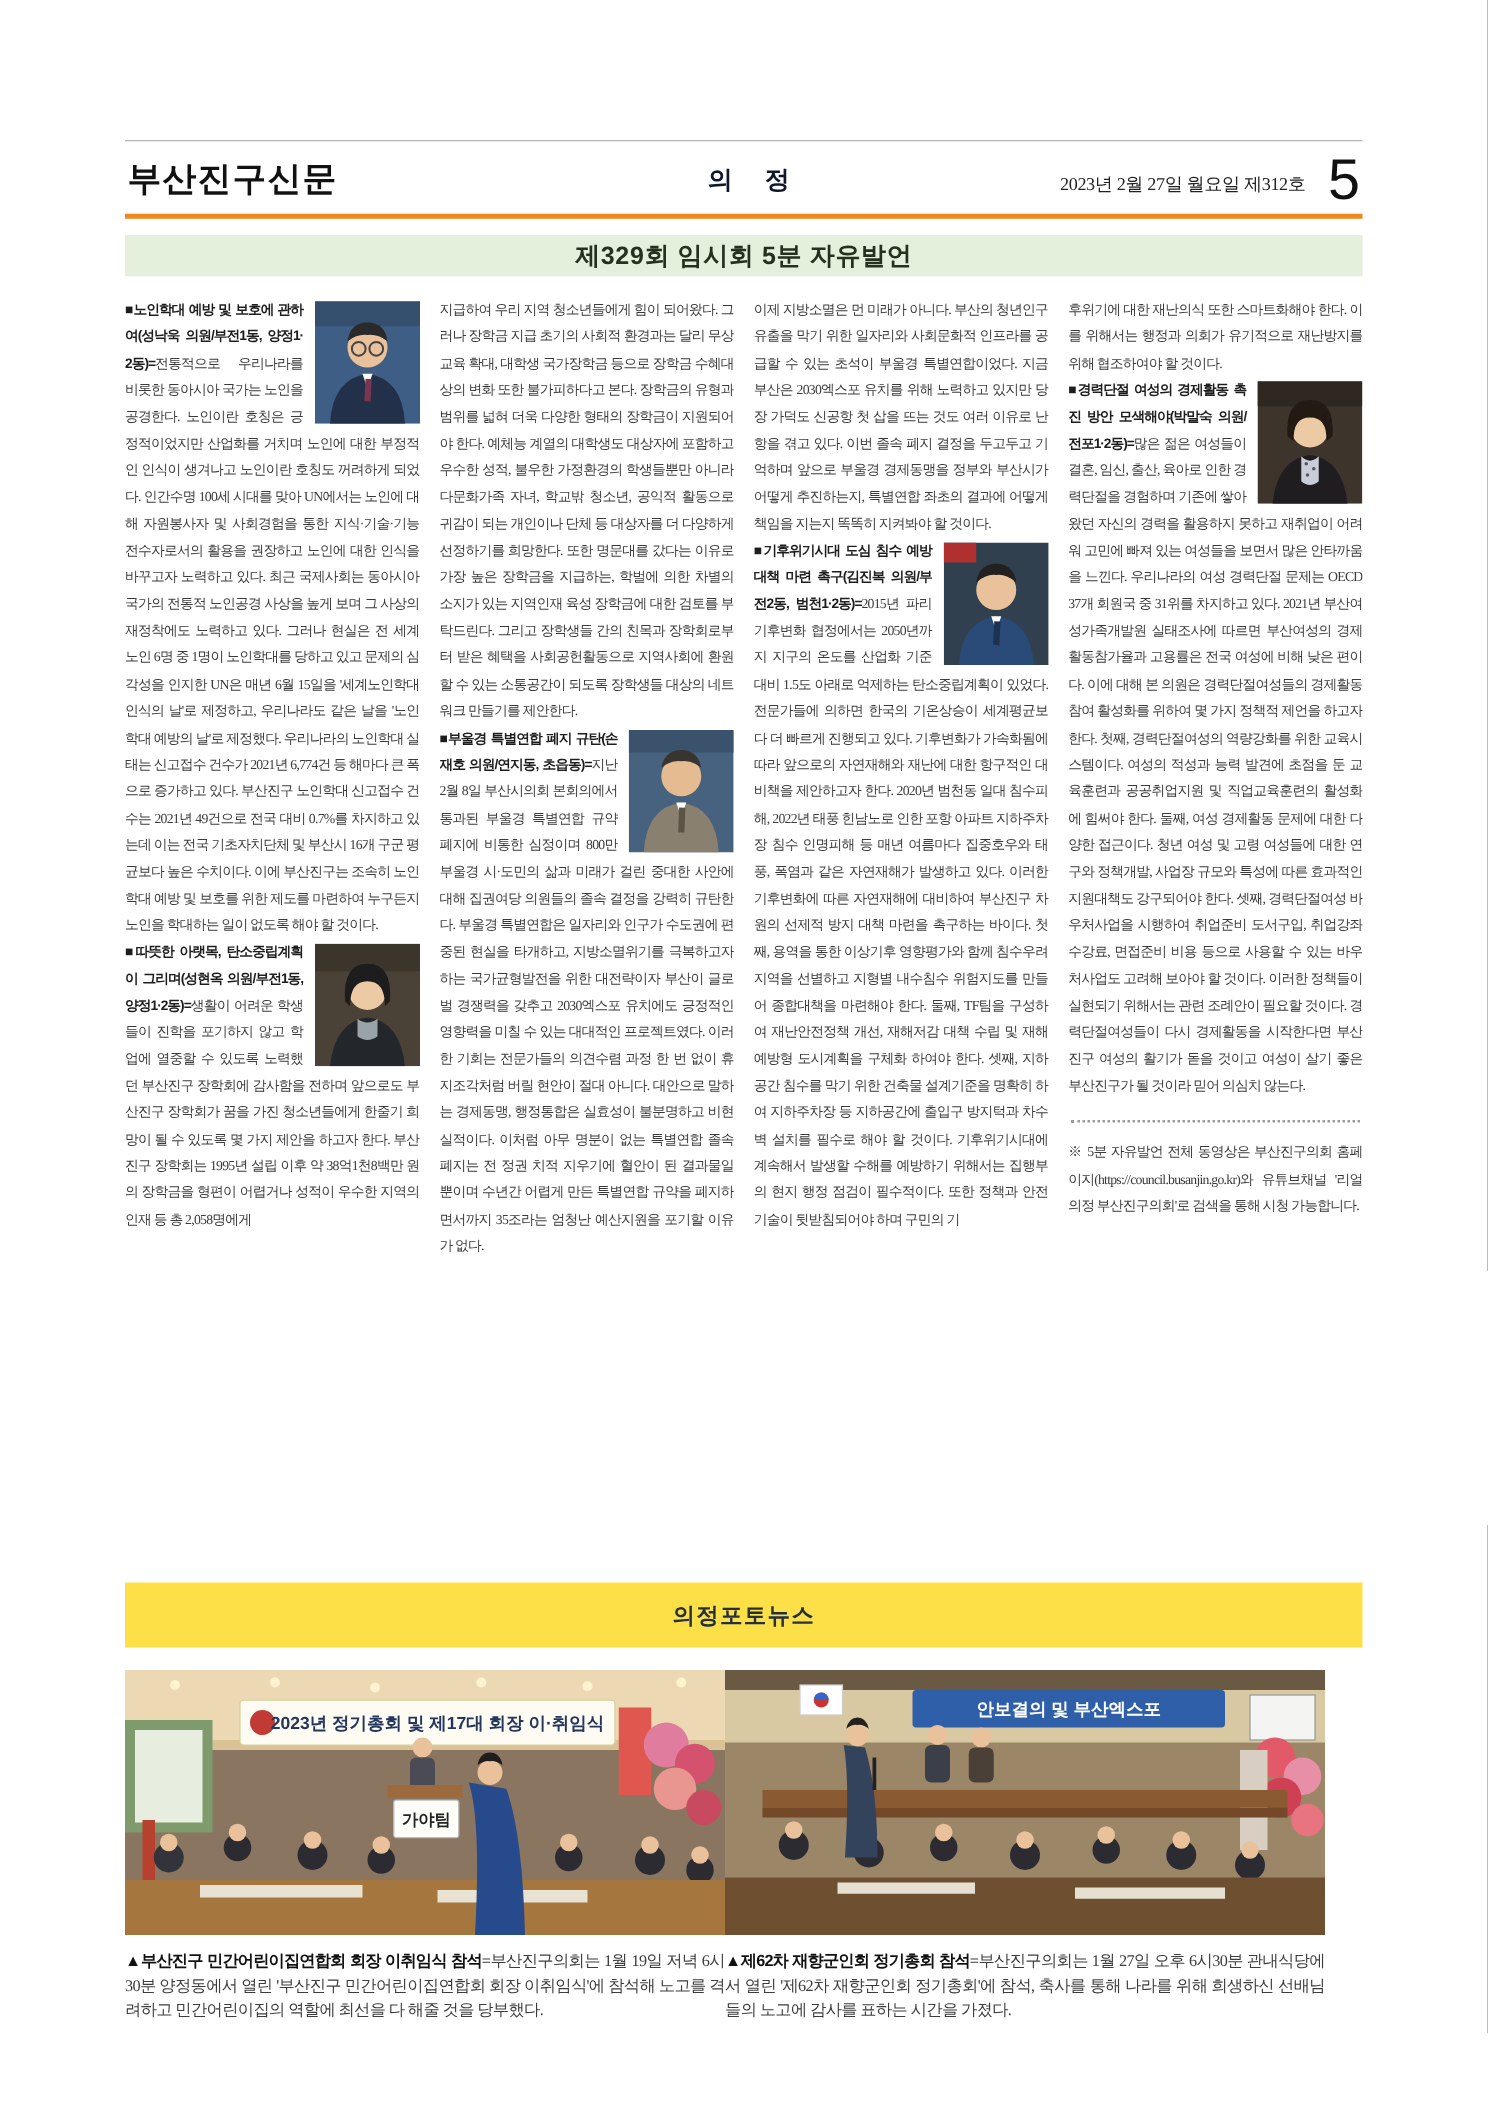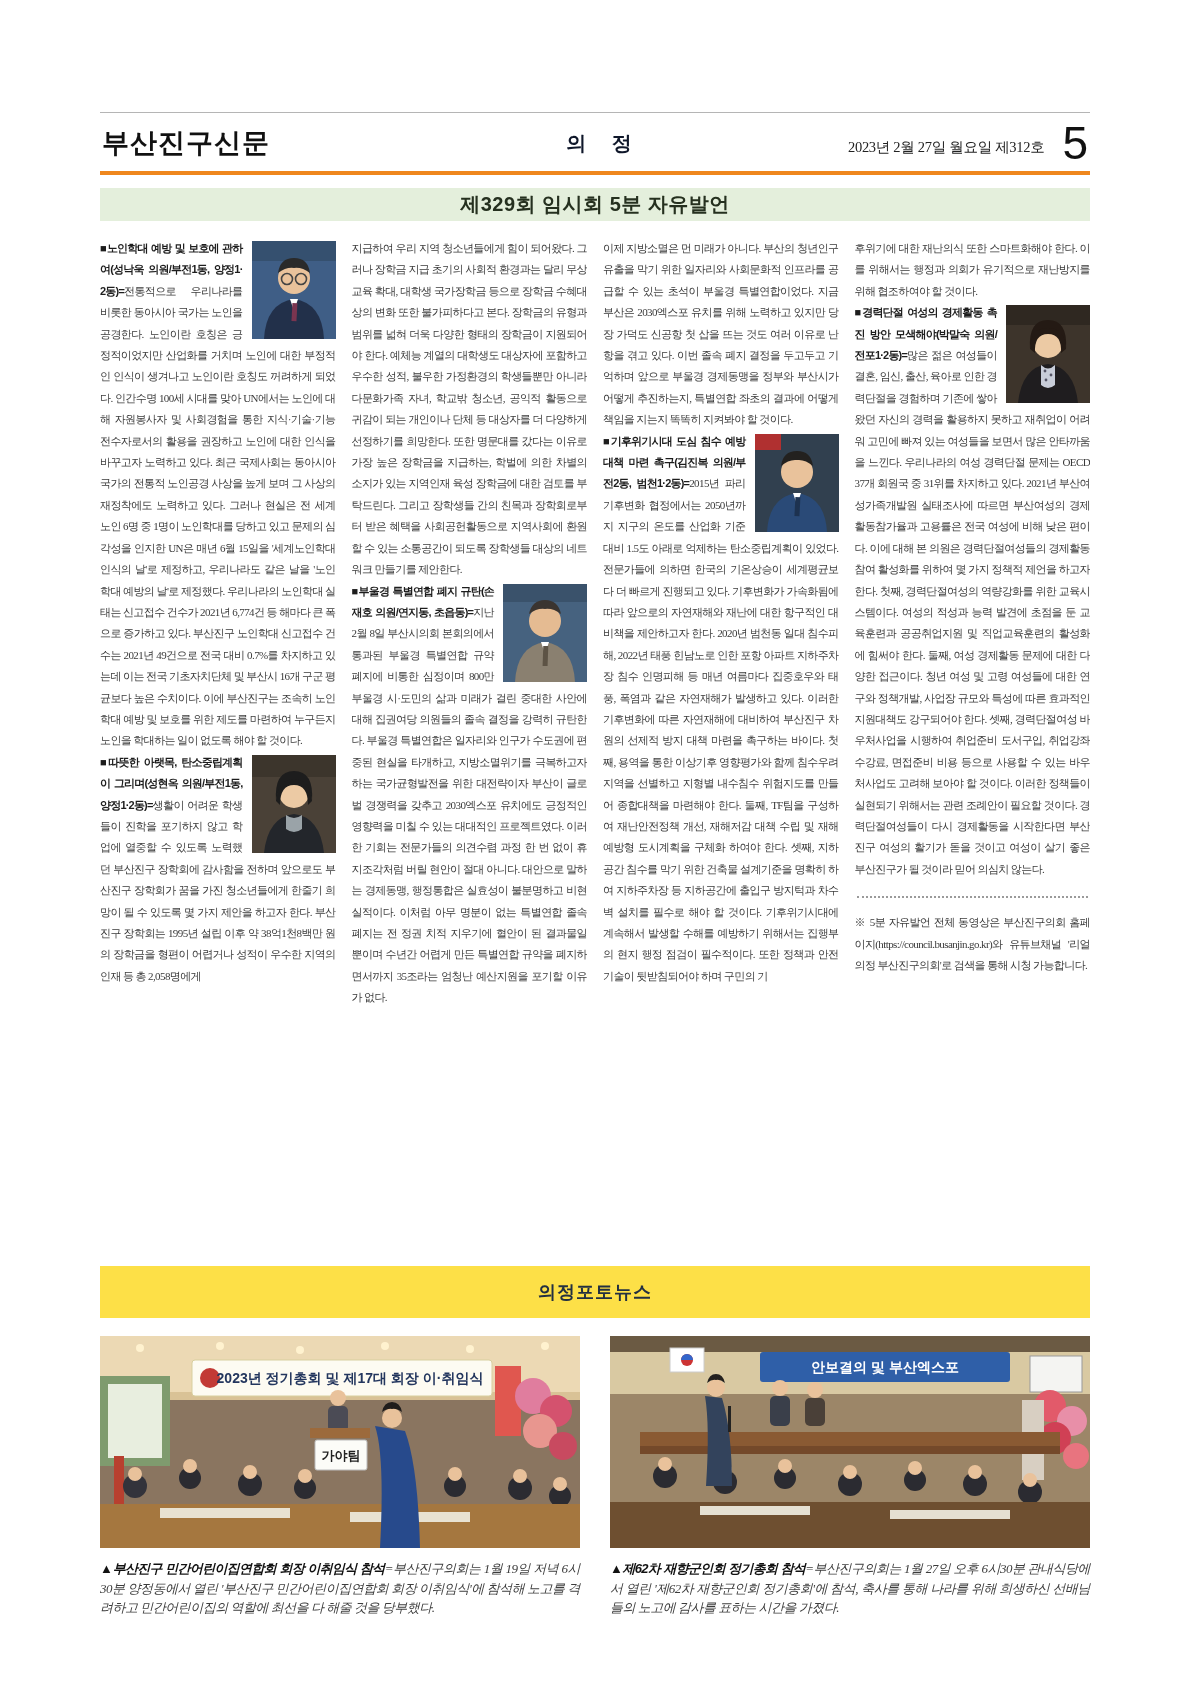--- a/index.html
+++ b/index.html
@@ -35,25 +35,25 @@
   .sect-title{font-family:"Liberation Sans","DejaVu Sans",sans-serif;
     font-weight:700;color:#1d1d1d;letter-spacing:-0.8px;}
   .portrait{float:right;width:84px;height:98px;margin:3px 0 5px 9px;display:block;}
   .divider-dotted{border:none;border-top:2px dotted #9a9a9a;margin:16px 2px 14px 2px;}
   .footnote{color:#3a3a3a;}
   
   .photo-banner{margin-top:26px;background:#fde047;height:52px;display:flex;
     align-items:center;justify-content:center;}
   .photo-banner span{font-family:"Liberation Sans",sans-serif;font-weight:700;
     font-size:18px;color:#233041;letter-spacing:1px;}
-  .photos{display:flex;justify-content:space-between;margin-top:18px;}
+  .photos{display:flex;justify-content:flex-start;margin-top:18px;}
   .photo-block{width:480px;}
   .photo-frame{width:480px;height:212px;overflow:hidden;background:#c9b18a;}
   .caption{margin-top:11px;font-size:13px;line-height:19.5px;text-align:justify;
-    word-break:break-all;letter-spacing:-0.5px;color:#3c3c3c;font-style:italic;}
+    word-break:break-all;letter-spacing:-0.5px;color:#3c3c3c;}
   .caption b{font-family:"Liberation Sans",sans-serif;color:#111;letter-spacing:-0.7px;}
 </style>
 </head>
 <body>
 
 <div class="page">
   <div class="inner">
 
     <div class="top-rule"></div>
     <div class="masthead-row">

